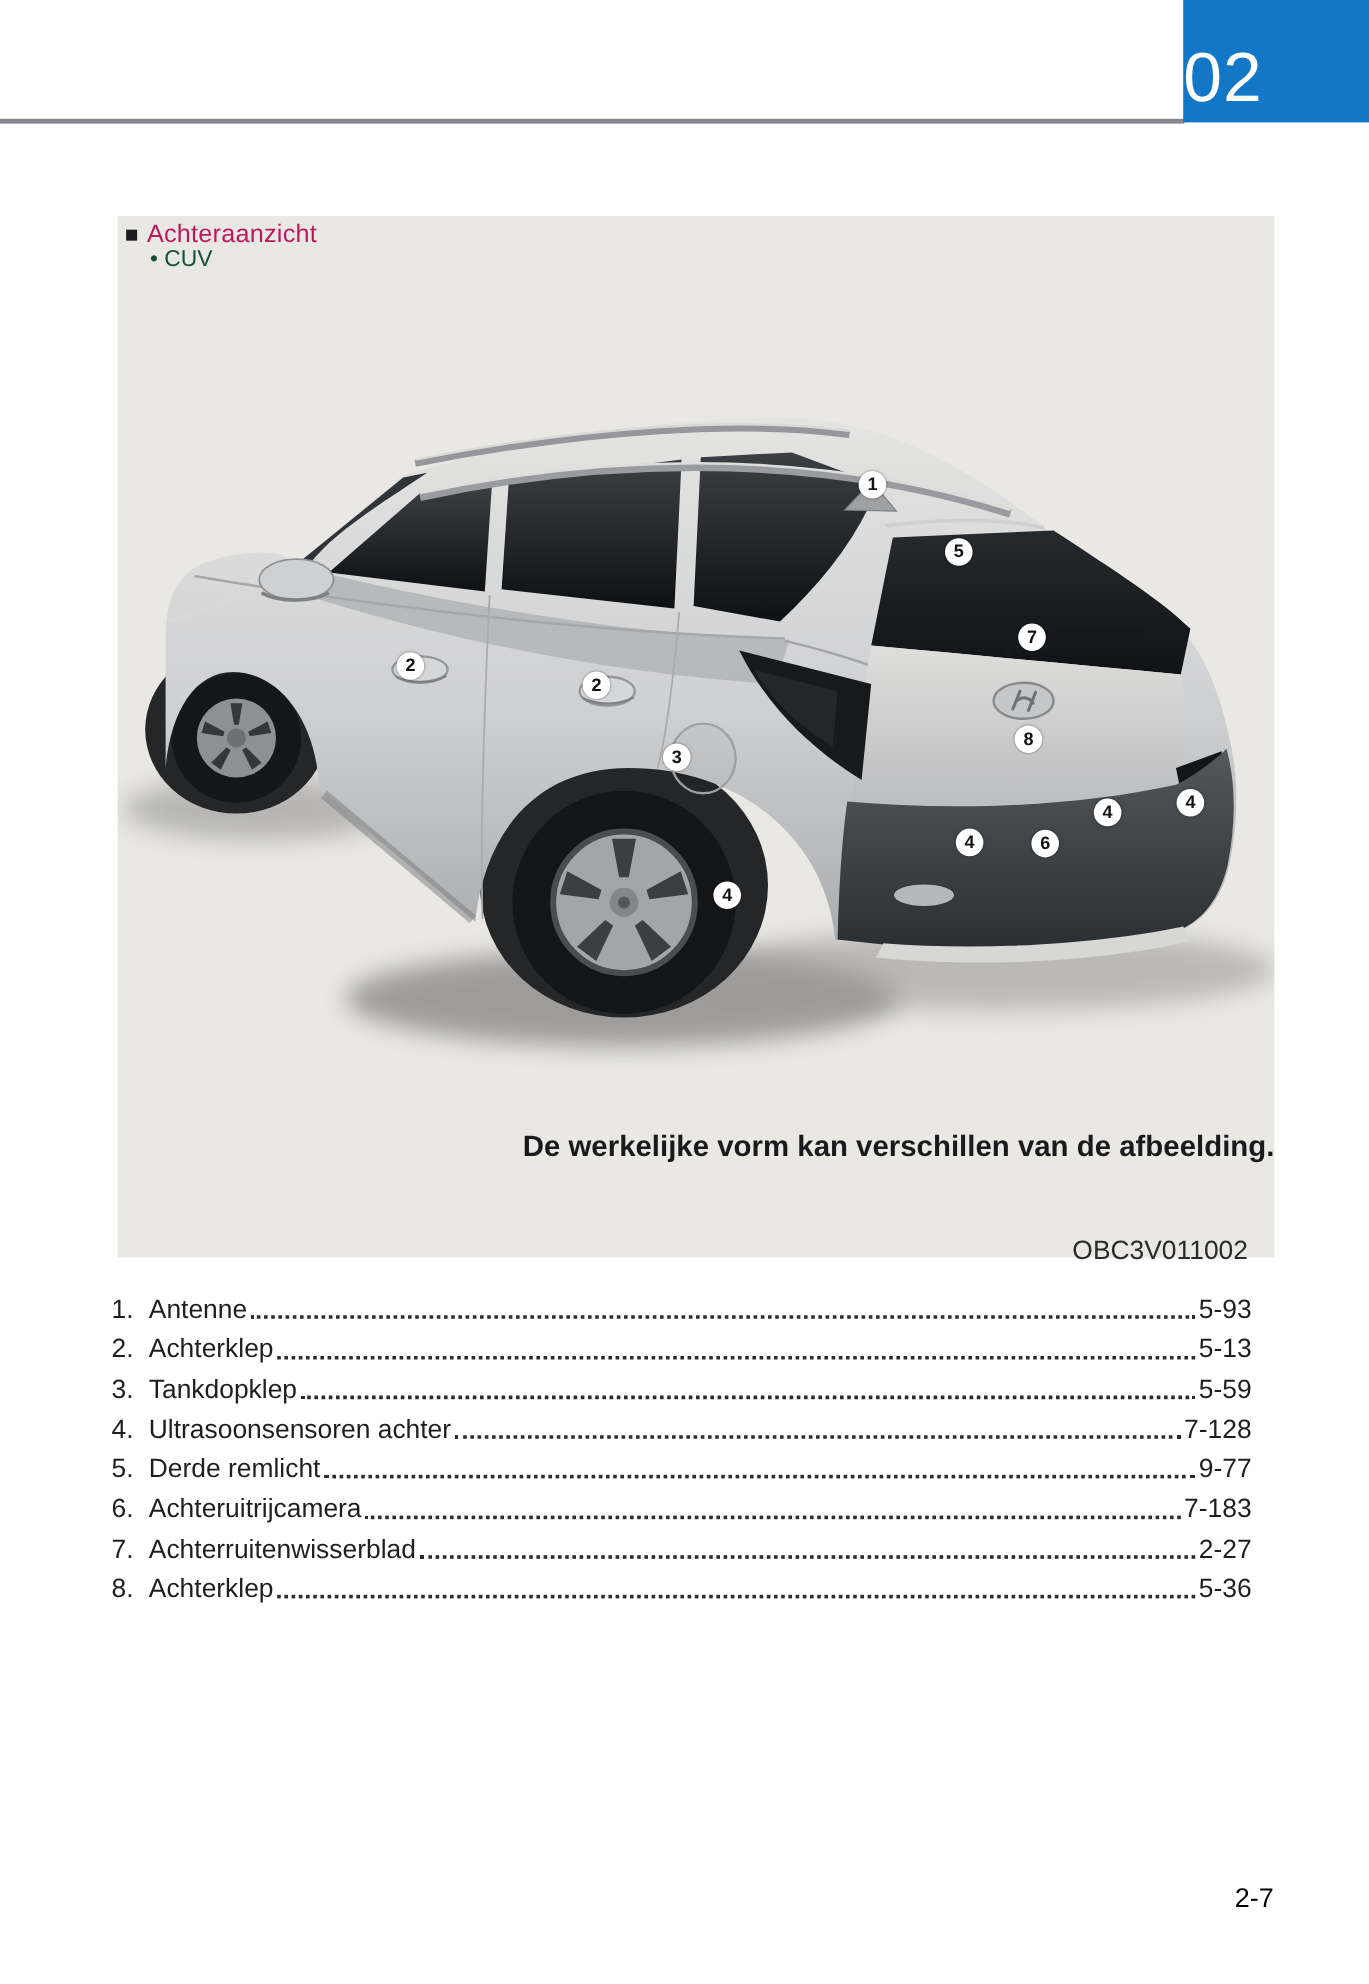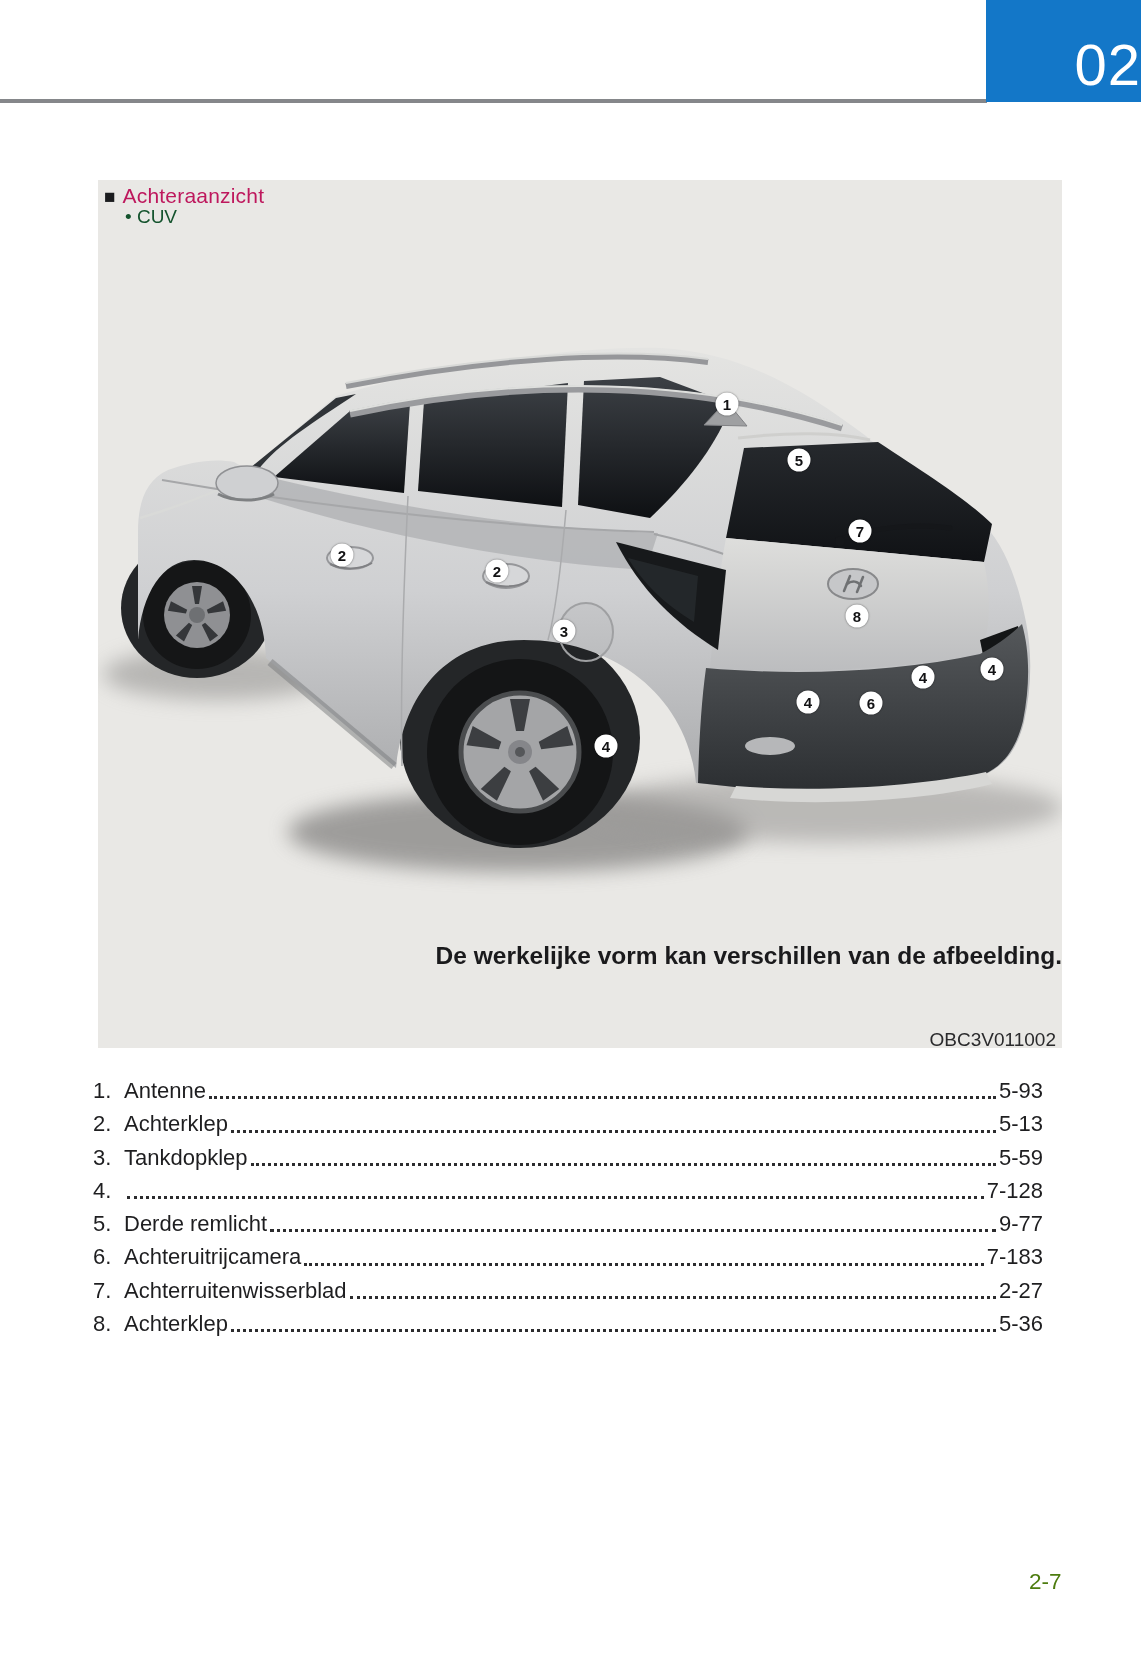--- a/index.html
+++ b/index.html
@@ -3,51 +3,51 @@
 <meta charset="utf-8">
 <style>
   * { margin:0; padding:0; box-sizing:border-box; }
   html,body { width:1141px; height:1653px; background:#ffffff;
               font-family:"Liberation Sans", sans-serif; color:#1d1d1f; overflow:hidden; }
   .page { position:relative; width:1141px; height:1653px; }
 
   
   .header-rule { position:absolute; left:0; top:99px; width:987px; height:4px; background:#85878a; }
   .chapter-badge { position:absolute; left:986px; top:0; width:155px; height:102px;
-                   background:#1377c8; display:flex; align-items:flex-end; justify-content:flex-end; }
+                   background:#1377c8; display:flex; align-items:flex-end; justify-content:flex-start; }
   .chapter-badge span { color:#ffffff; font-size:58px; line-height:1; letter-spacing:1px; padding-bottom:8px; }
 
   
   .figure-panel { position:absolute; left:98px; top:180px; width:964px; height:868px; background:#e9e8e5; }
   .figure-heading { position:absolute; left:6px; top:4px; display:flex; align-items:center; z-index:5; }
   .section-square { font-size:19px; line-height:19px; color:#1b1c1e; margin-right:7px; }
   .section-title { font-size:21px; color:#be185d; letter-spacing:.2px; }
   .variant-label { position:absolute; left:27px; top:26px; font-size:19px; color:#14532d; z-index:5; }
 
   .car-svg { position:absolute; left:0; top:0; width:964px; height:868px; }
 
   .callout { position:absolute; width:23px; height:23px; border-radius:50%; background:#ffffff;
              color:#121214; font-size:15px; font-weight:700; display:flex; align-items:center;
              justify-content:center; transform:translate(-50%,-50%);
              box-shadow:0 0 2px rgba(0,0,0,.55); z-index:4; }
 
   .figure-caption { position:absolute; left:0; top:762px; width:100%; text-align:right;
                     font-size:24.5px; font-weight:700; color:#1a1a1c; z-index:5; }
-  .figure-code { position:absolute; right:6px; top:849px; font-size:19px; color:#2a2a2c; z-index:5;margin-left:36px; }
+  .figure-code { position:absolute; right:22px; top:849px; font-size:22px; color:#2a2a2c; z-index:5;margin-left:36px; }
 
   
   .parts-list { position:absolute; left:93px; top:1074px; width:950px; }
   .list-row { display:flex; height:33.3px; }
   .list-row span { line-height:33.3px; white-space:nowrap; font-size:22px; color:#1e1e20; }
   .item-number { width:31px; flex:0 0 31px; }
   .leader { flex:1 1 auto; border-bottom:3px dotted #2c2c2e; align-self:flex-end;
             margin:0 3px 8px 3px; min-width:20px; }
 
   
-  .page-number { position:absolute; left:1029px; top:1569px; font-size:22.5px; color:#4d7c0f;text-align:center; }
+  .page-number { position:absolute; left:1029px; top:1569px; font-size:22.5px; color:#000000;text-align:center; }
 </style>
 </head>
 <body>
 
 <div class="page">
 
   <div class="header-rule"></div>
   <div class="chapter-badge">
     <span>02</span>
   </div>
@@ -246,20 +246,21 @@
         <span>5-13</span>
       </div>
       <div class="list-row">
         <span class="item-number">3.</span>
         <span>Tankdopklep</span>
         <div class="leader"></div>
         <span>5-59</span>
       </div>
       <div class="list-row">
         <span class="item-number">4.</span>
+        <span>Ultrasoonsensoren achter</span>
         <div class="leader"></div>
         <span>7-128</span>
       </div>
       <div class="list-row">
         <span class="item-number">5.</span>
         <span>Derde remlicht</span>
         <div class="leader"></div>
         <span>9-77</span>
       </div>
       <div class="list-row">

